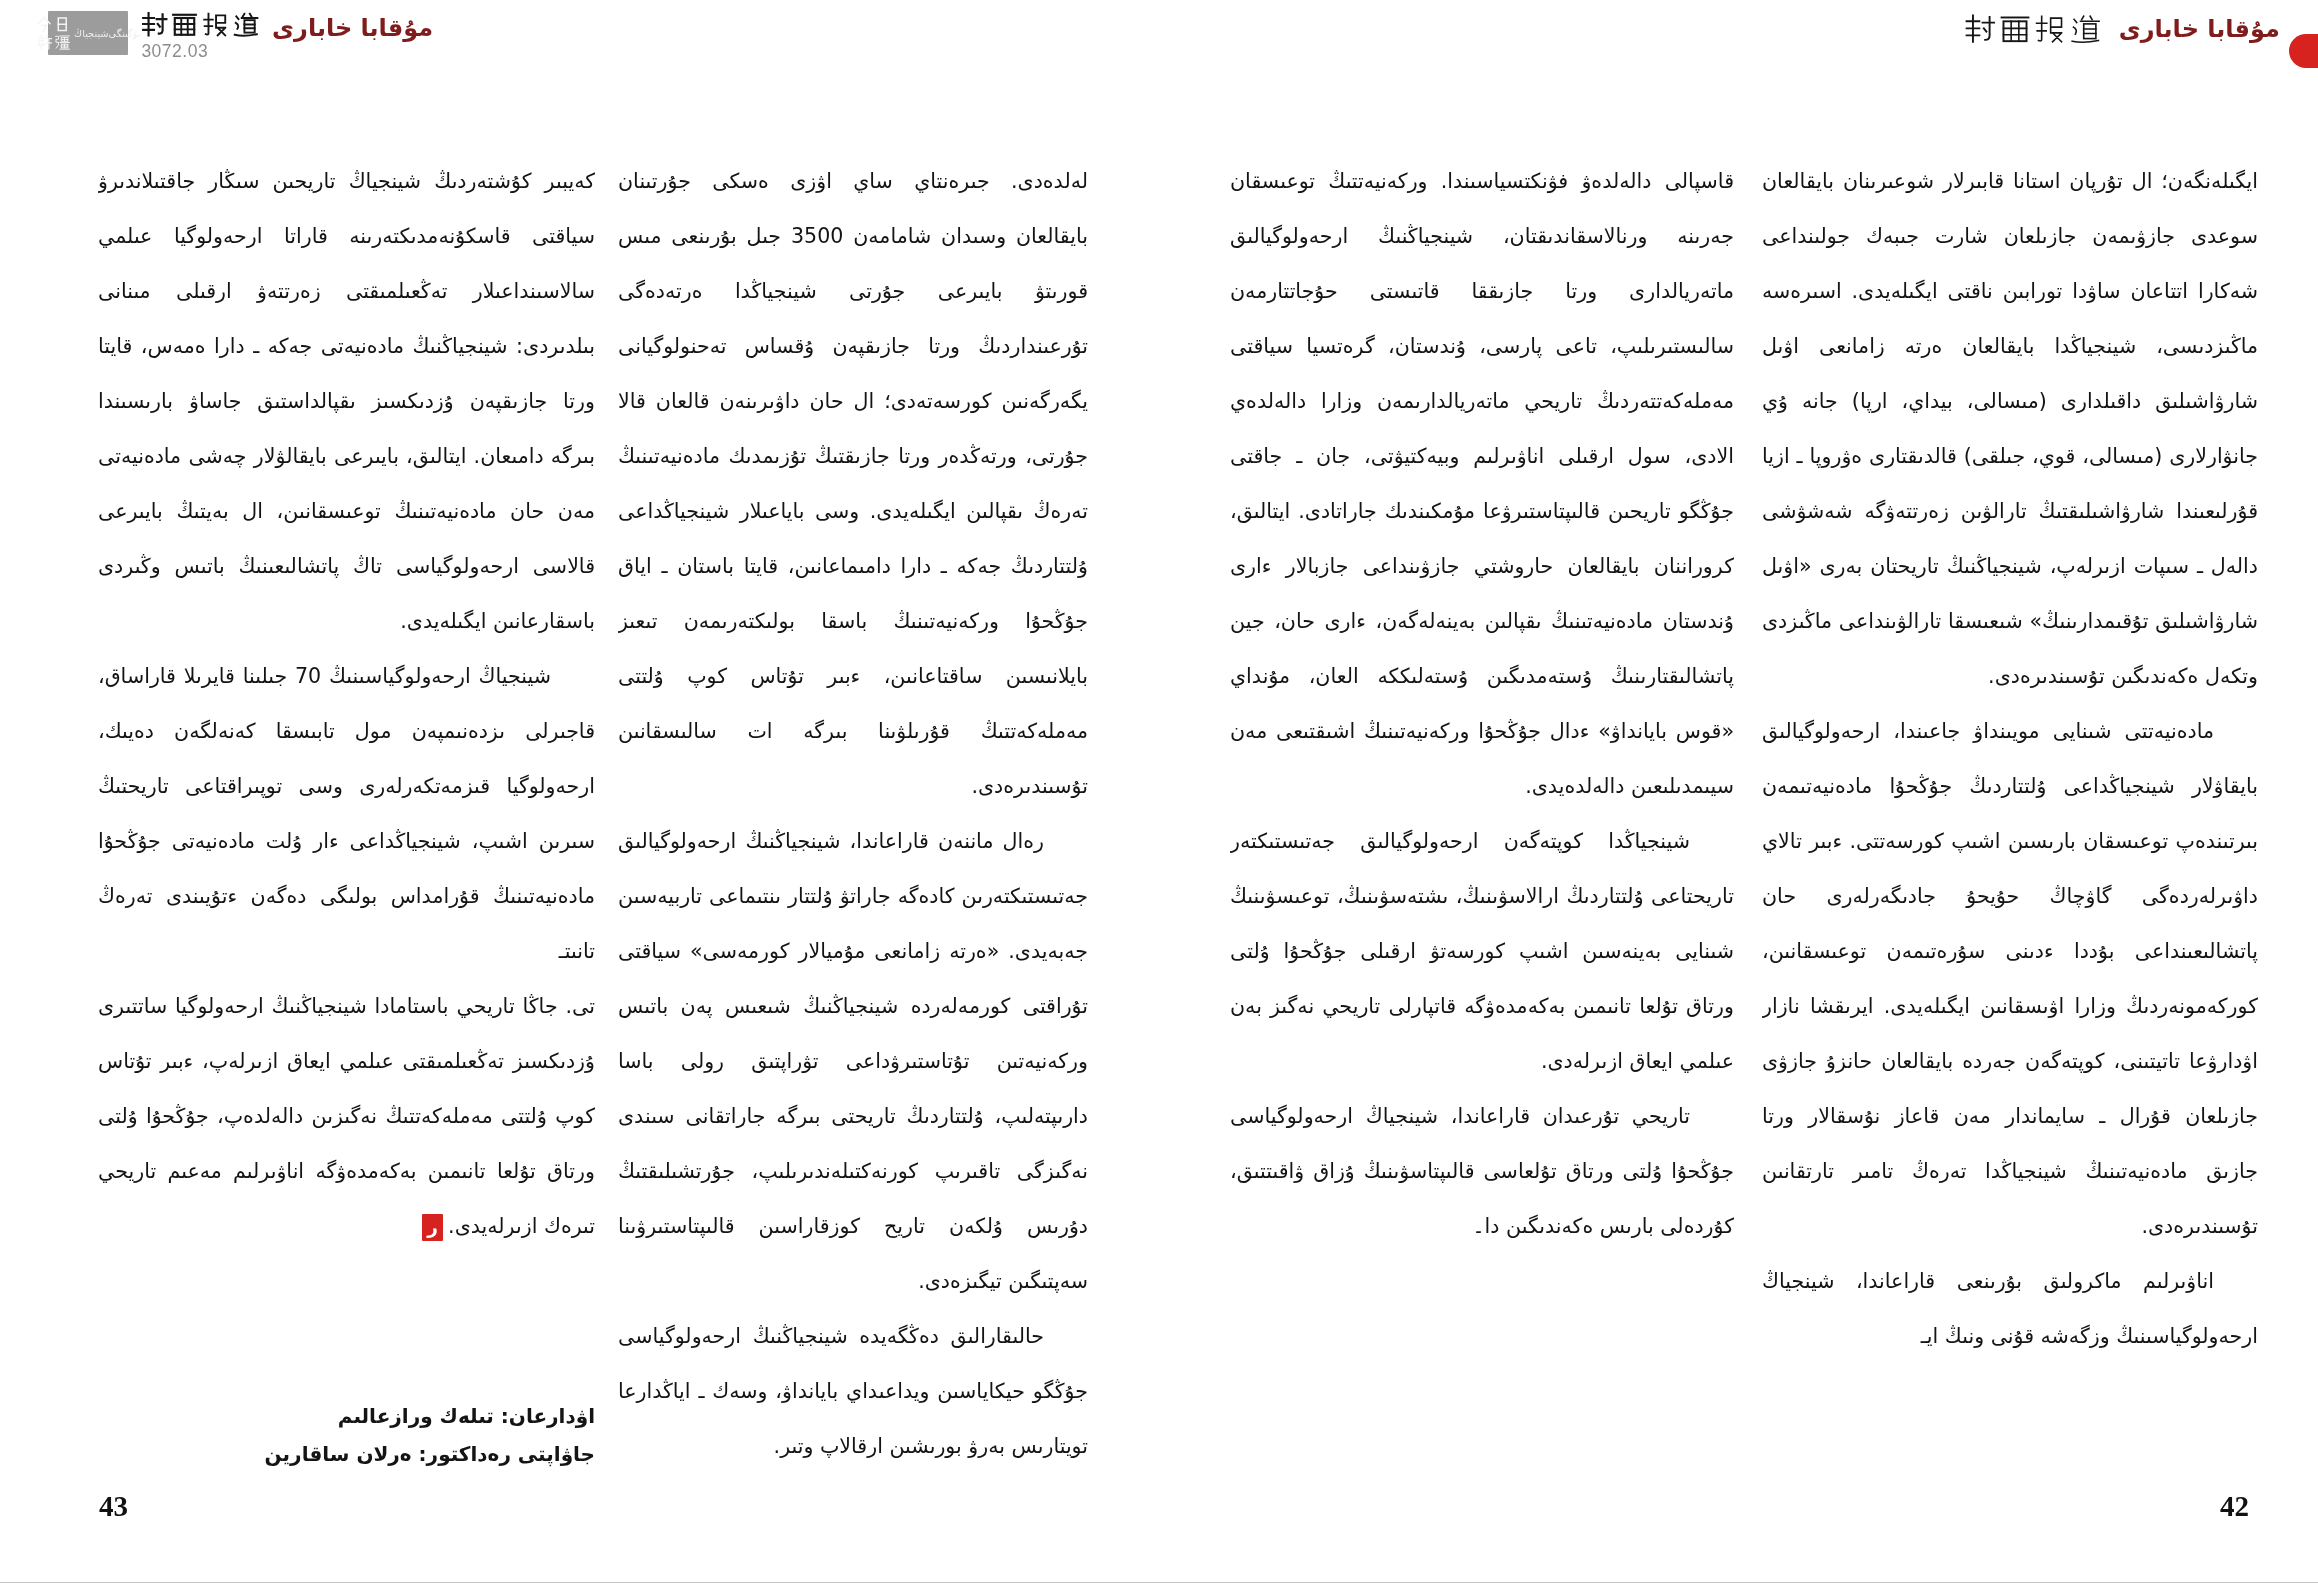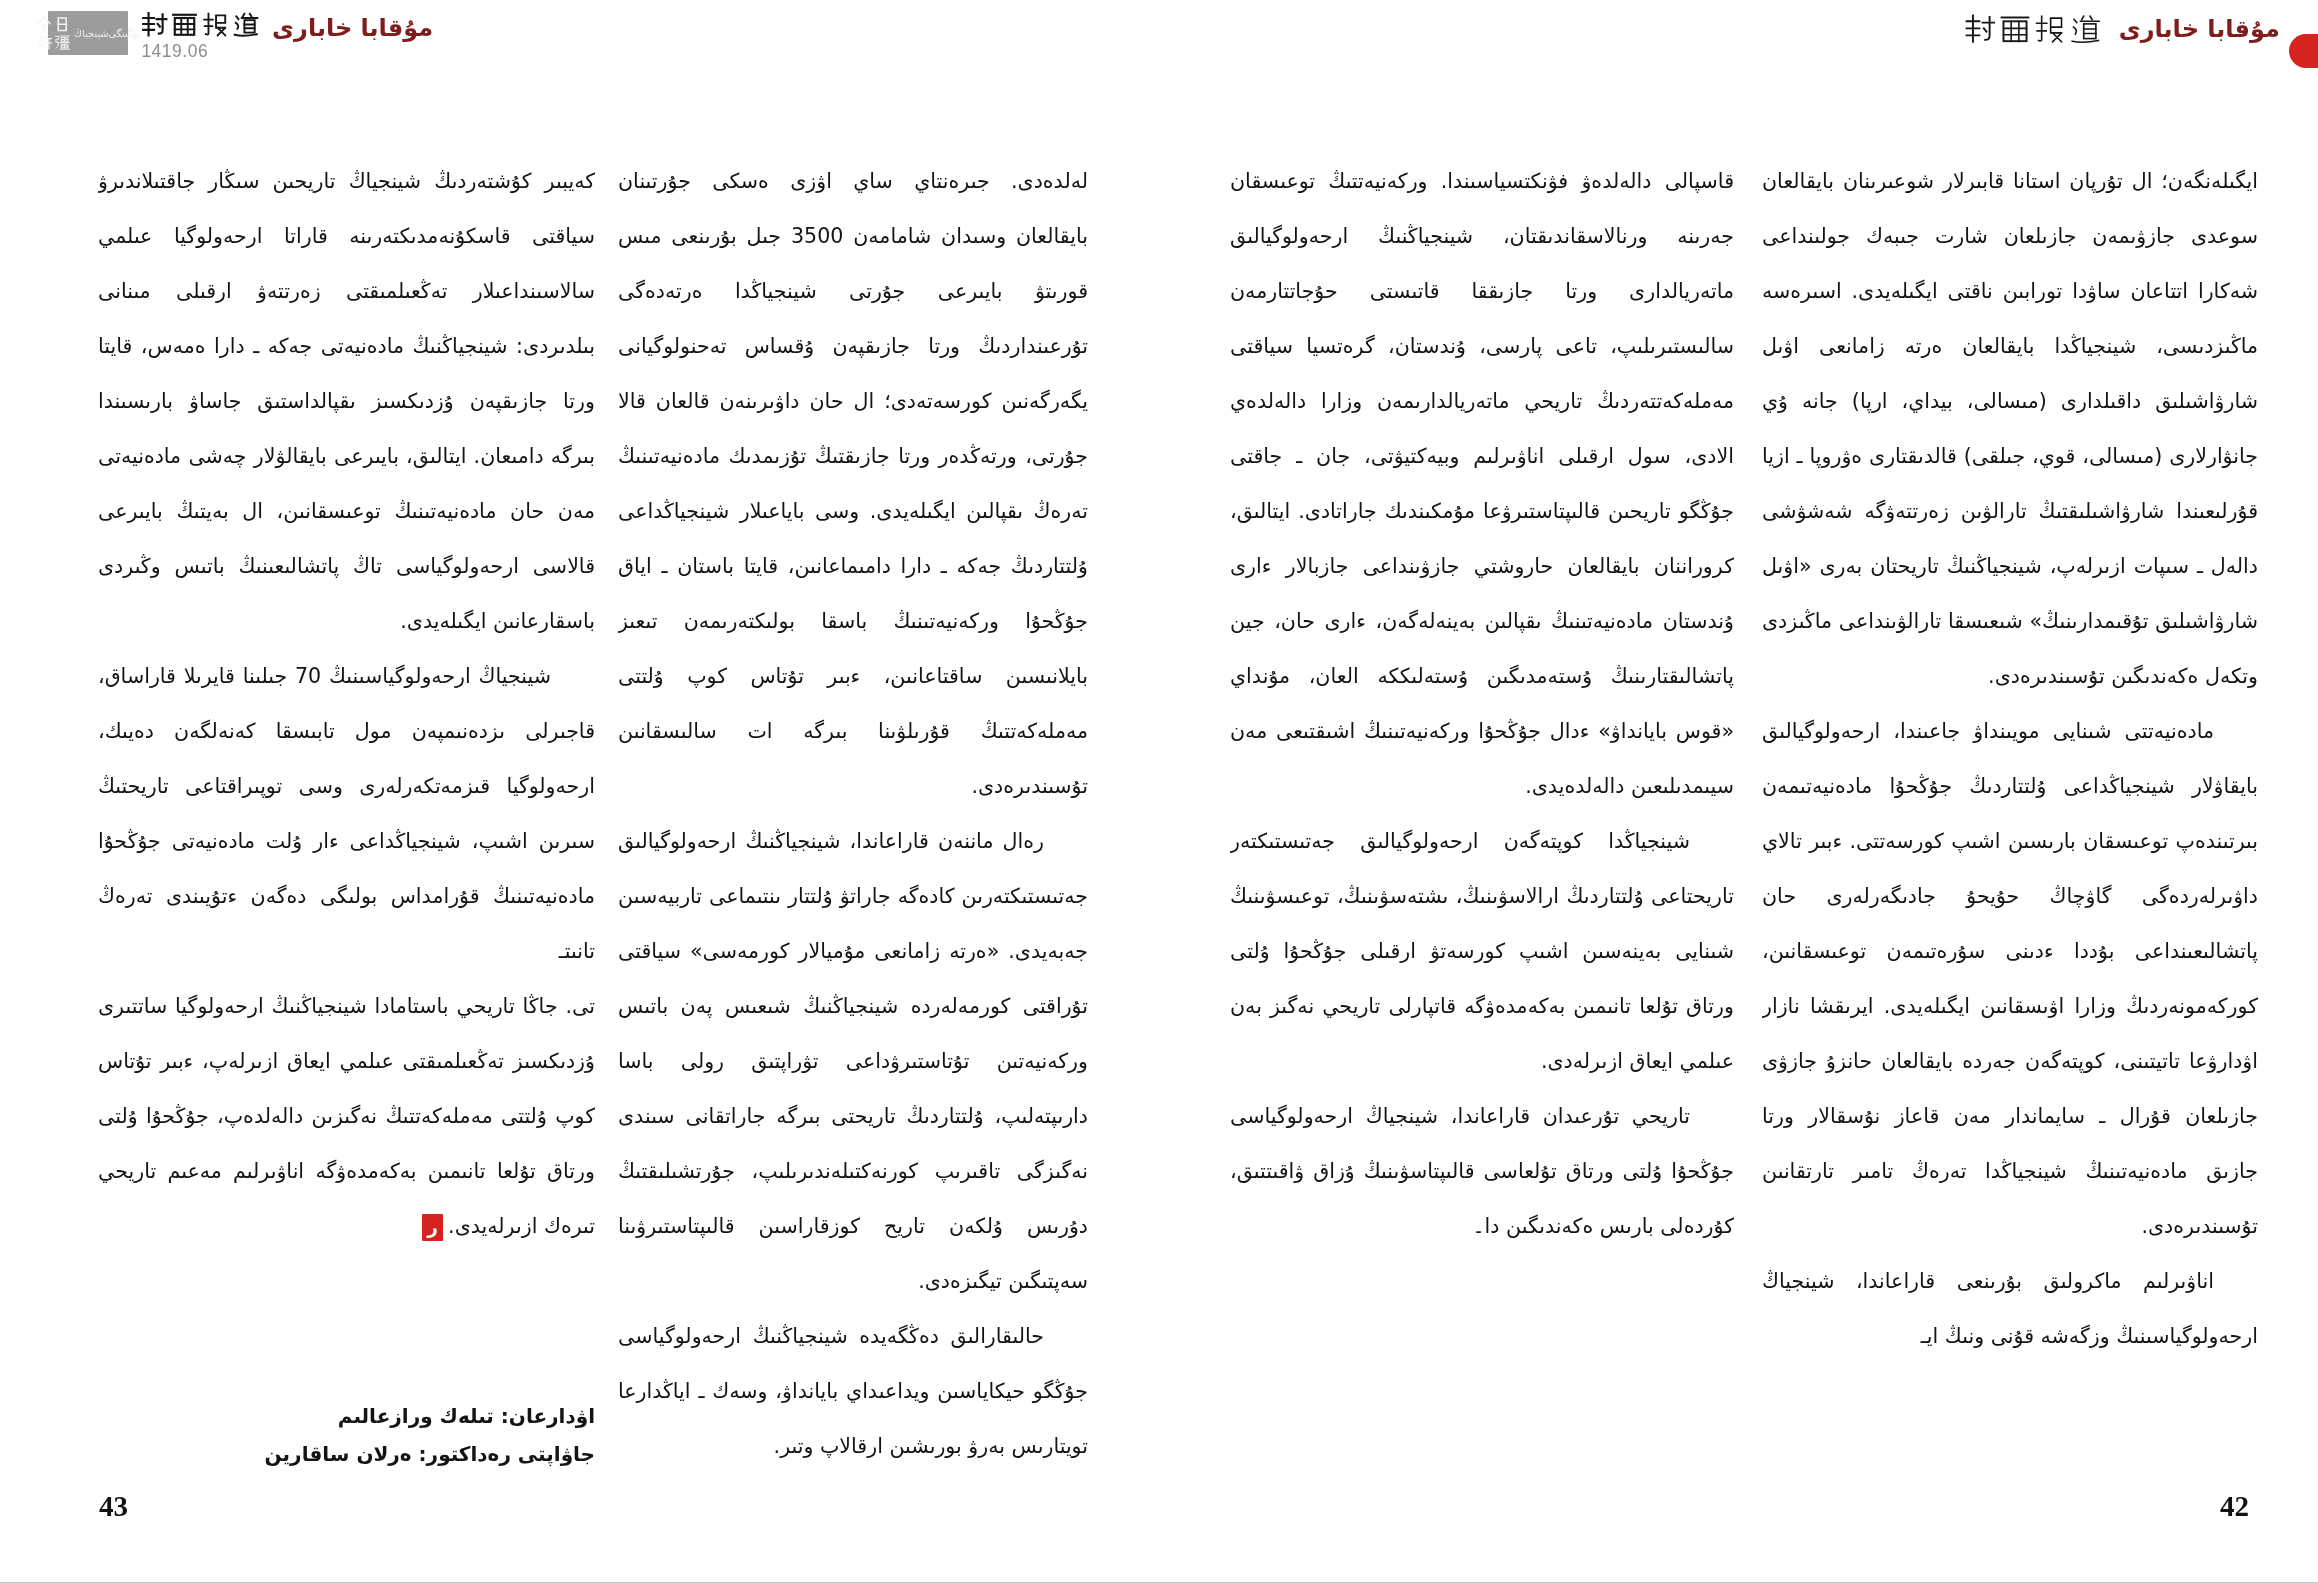--- a/index.html
+++ b/index.html
@@ -102,21 +102,21 @@
         <svg class="cjk cjk-dark" width="27" height="27" viewBox="0 0 100 100">
           <path d="M24 10 V82 Q24 90 14 86 M8 32 H40 M10 56 H38 M52 16 H86 V44 H52 Z M52 16 V62 M52 62 H86 M58 62 L86 90 M86 62 L58 90" stroke-width="7"></path>
         </svg>
 
         <svg class="cjk cjk-dark" width="27" height="27" viewBox="0 0 100 100">
           <path d="M16 20 L24 30 M14 44 Q28 52 20 66 M10 88 Q44 96 92 86 M46 10 L40 20 M66 10 L72 20 M36 26 H94" stroke-width="7"></path>
           <rect x="46" y="34" width="38" height="46" stroke-width="7"></rect>
           <path d="M46 50 H84 M46 64 H84" stroke-width="7"></path>
         </svg>
       </div>
-      <div class="issue-date">1419.06</div>
+      <div class="issue-date">3072.03</div>
     </div>
 
     <div class="section-kz">مۇقابا خابارى</div>
   </div>
 
   <div class="hdr" id="hdr-right">
     <div class="cjk-row" title="封面报道">
       <svg class="cjk cjk-dark" width="32" height="32" viewBox="0 0 100 100">
         <path d="M28 8 V50 M8 26 H48 M8 48 H48 M28 50 V90 M8 70 H48 M58 30 H94 M80 12 V70 Q80 84 66 84 M62 48 L70 58" stroke-width="6"></path>
       </svg>

